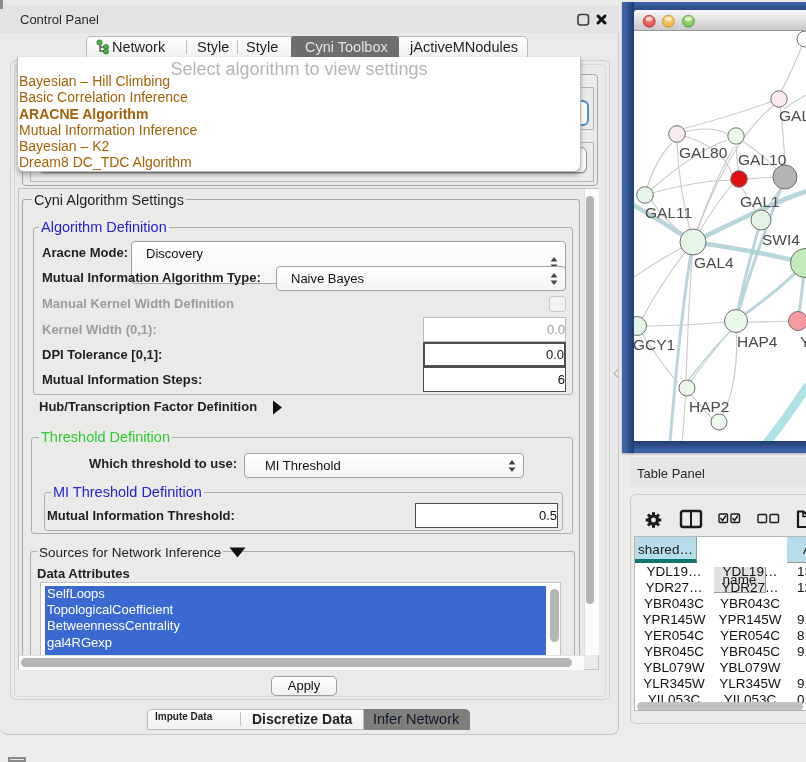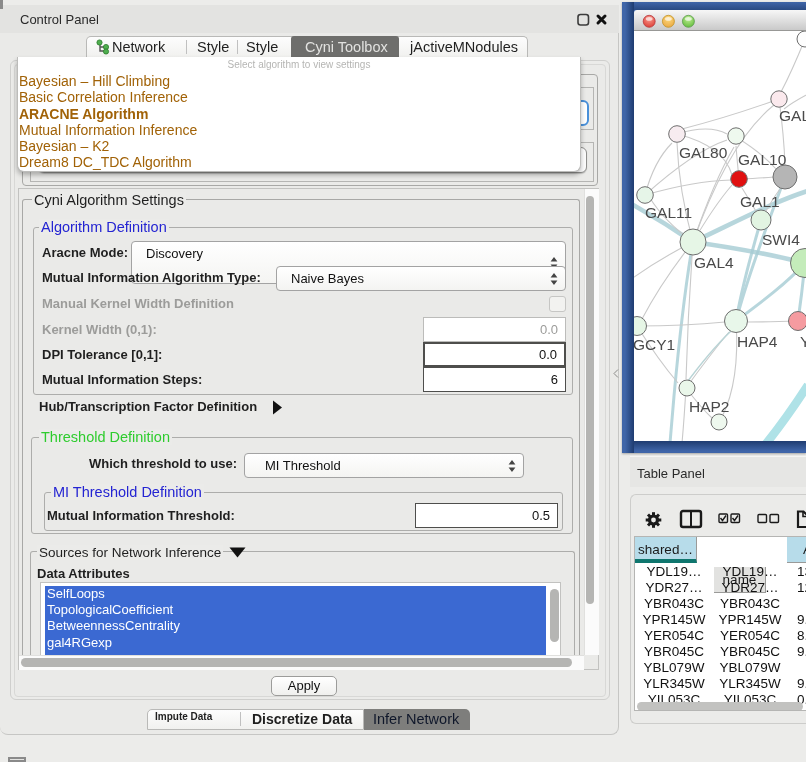--- a/index.html
+++ b/index.html
@@ -1,20 +1,20 @@
 <!DOCTYPE html>
 <html><head>
 <meta charset="utf-8">
 <style>
 * { margin:0; padding:0; box-sizing:border-box; }
 html,body { width:806px; height:762px; background:#ececea; font-family:"Liberation Sans", sans-serif; overflow:hidden; position:relative; }
 .abs { position:absolute; }
 .lbl { font-size:13px; font-weight:bold; color:#1f1f1f; }
 .glbl { font-size:14.5px; color:#1f1f1f; }
-.field { position:absolute; background:#fff; font-size:13px; text-align:right; padding-right:7px; line-height:23px; }
+.field { position:absolute; background:#fff; font-size:13px; text-align:right; line-height:23px; }
 .combo { position:absolute; background:linear-gradient(#ffffff,#f4f4f2); border:1px solid #a3a3a3; border-radius:4px; font-size:13px; color:#111; }
 .combo .ar { position:absolute; right:7px; top:50%; margin-top:-6px; width:8px; height:12px; }
 </style>
 </head>
 <body>
 
 <div class="abs" style="left:0;top:5px;width:619px;height:730px;background:#eaeae8;border-right:1px solid #c6c6c4;border-bottom:1px solid #c6c6c4;border-radius:0 0 8px 8px;"></div>
 <div class="abs" style="left:0;top:5px;width:619px;height:28px;background:#e3e3e1;"></div>
 <div class="abs" style="left:0;top:0;width:3px;height:9px;background:#8a8a8a;"></div>
 <div class="abs" style="left:20px;top:12px;font-size:13px;color:#2a2a2a;">Control Panel</div>
@@ -134,21 +134,21 @@
 <div class="abs" style="left:147px;top:709px;width:217px;height:21px;background:linear-gradient(#fdfdfd,#f1f1ef);border:1px solid #b9b9b7;border-radius:5px 0 0 0;"></div>
 <div class="abs" style="left:240px;top:712px;width:1px;height:14px;background:#c0c0c0;"></div>
 <div class="abs" style="left:155px;top:711px;font-size:10px;font-weight:bold;color:#1f1f1f;">Impute Data</div>
 <div class="abs" style="left:252px;top:711px;font-size:14px;font-weight:bold;color:#1f1f1f;">Discretize Data</div>
 <div class="abs" style="left:364px;top:709px;width:106px;height:21px;background:#7e7e7c;border-radius:0 5px 0 0;"></div>
 <div class="abs" style="left:373px;top:711px;font-size:14.5px;color:#0f172a;">Infer Network</div>
 
 <div class="abs" style="left:8px;top:757px;width:18px;height:5px;border:2px solid #8a8a8a;background:#e4e4e2;"></div>
 
 <div class="abs" style="left:17px;top:57px;width:564px;height:115px;background:#ffffff;border:1px solid #bcbcba;border-top:none;border-radius:0 0 7px 7px;box-shadow:0 3px 5px rgba(0,0,0,0.28);"></div>
-<div class="abs" style="left:17px;top:59px;width:564px;text-align:center;font-size:10px;color:#b5b5b3;">Select algorithm to view settings</div>
+<div class="abs" style="left:17px;top:59px;width:564px;text-align:center;font-size:18px;color:#b5b5b3;">Select algorithm to view settings</div>
 <div class="abs" style="left:19px;top:73px;font-size:14px;color:#a16207;line-height:16.3px;">
 Bayesian – Hill Climbing<br>
 Basic Correlation Inference<br>
 <b>ARACNE Algorithm</b><br>
 Mutual Information Inference<br>
 Bayesian – K2<br>
 Dream8 DC_TDC Algorithm
 </div>
 
 <div class="abs" style="left:622px;top:2px;width:184px;height:451px;background:#3f65a8;box-shadow:0 1px 2px rgba(0,0,0,0.3);"></div>

